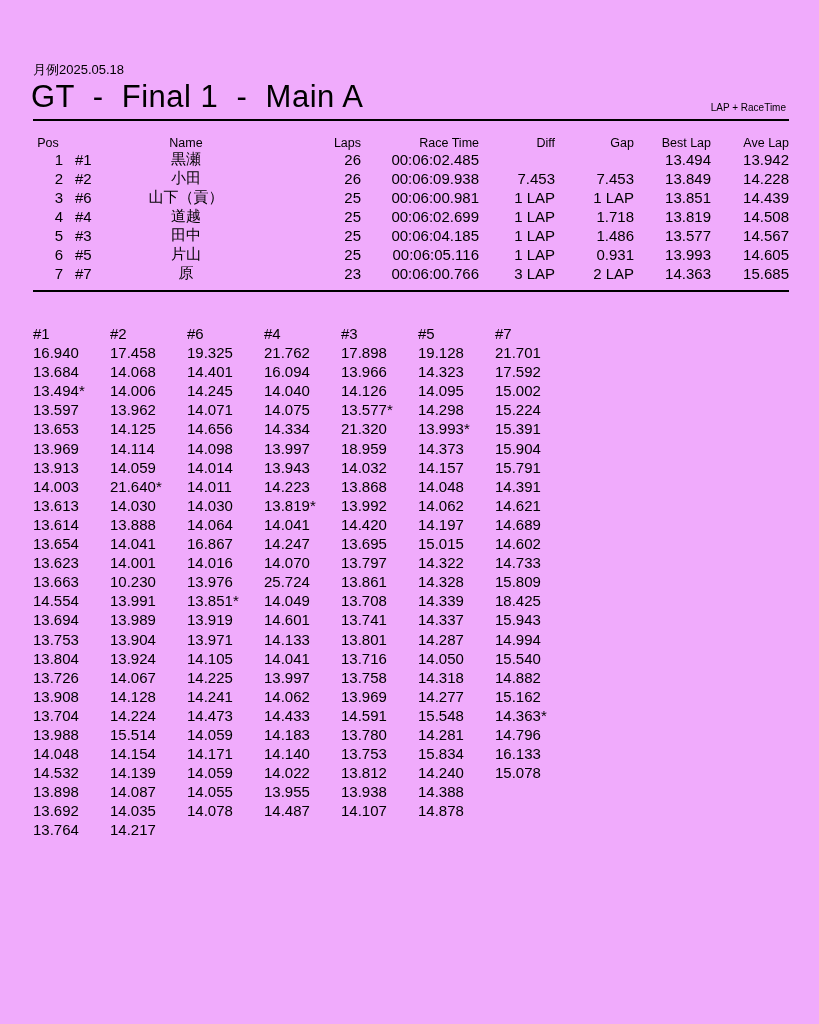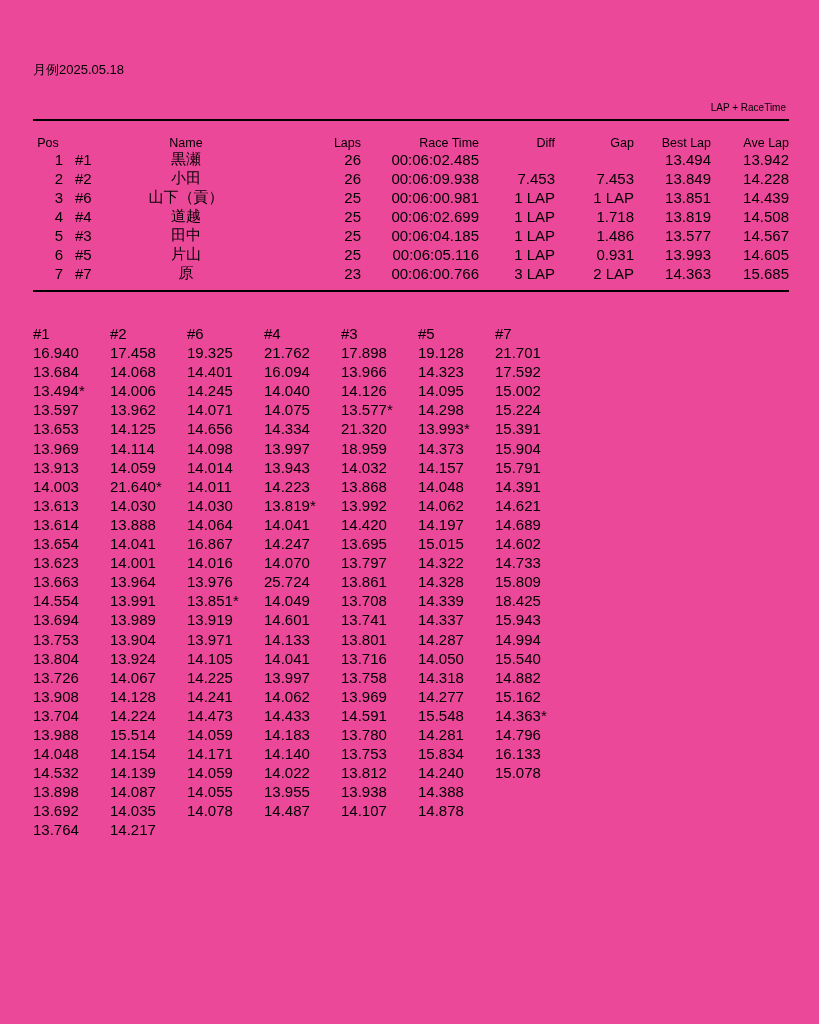--- a/index.html
+++ b/index.html
@@ -4,21 +4,21 @@
 <style>
   html, body {
     margin: 0;
     padding: 0;
     background: #ffffff;
   }
   .page {
     position: relative;
     width: 819px;
     height: 1024px;
-    background: #ec4899;
+    background: #f0abfc;
     font-family: "Liberation Sans", sans-serif;
     color: #000000;
     overflow: hidden;
   }
   .header-date {
     position: absolute;
     left: 33px;
     top: 61px;
     font-size: 13px;
     white-space: pre;
@@ -100,20 +100,21 @@
     height: 19.1px;
     white-space: nowrap;
   }
 </style>
 </head>
 <body>
 
 <div class="page">
 
   <div class="header-date">月例2025.05.18</div>
+  <div class="page-title">GT  -  Final 1  -  Main A</div>
   <div class="header-note">LAP + RaceTime</div>
   <div class="rule-1"></div>
 
   <table class="results">
     <colgroup>
       <col style="width:30px">
       <col style="width:42px">
       <col style="width:150px">
       <col style="width:106px">
       <col style="width:118px">
@@ -255,21 +256,21 @@
         <div class="lap-val">14.006</div>
         <div class="lap-val">13.962</div>
         <div class="lap-val">14.125</div>
         <div class="lap-val">14.114</div>
         <div class="lap-val">14.059</div>
         <div class="lap-val">21.640*</div>
         <div class="lap-val">14.030</div>
         <div class="lap-val">13.888</div>
         <div class="lap-val">14.041</div>
         <div class="lap-val">14.001</div>
-        <div class="lap-val">13.964</div>
+        <div class="lap-val">10.230</div>
         <div class="lap-val">13.991</div>
         <div class="lap-val">13.989</div>
         <div class="lap-val">13.904</div>
         <div class="lap-val">13.924</div>
         <div class="lap-val">14.067</div>
         <div class="lap-val">14.128</div>
         <div class="lap-val">14.224</div>
         <div class="lap-val">15.514</div>
         <div class="lap-val">14.154</div>
         <div class="lap-val">14.139</div>

